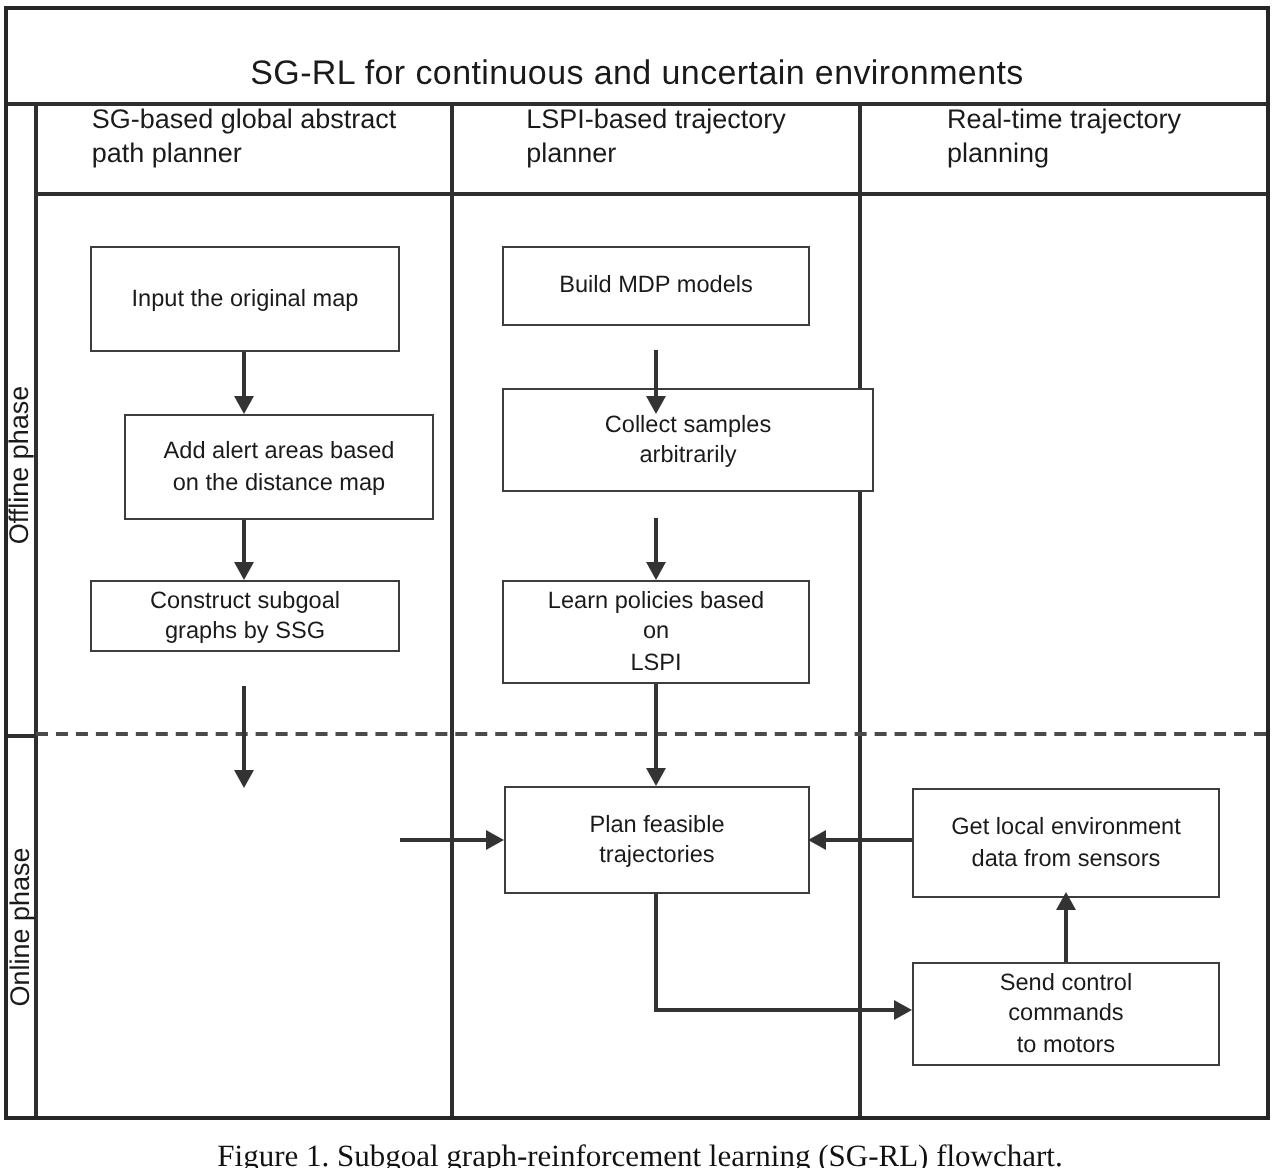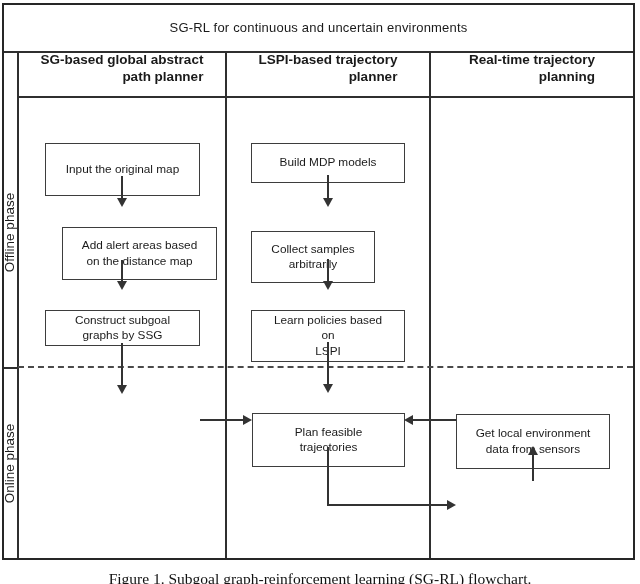--- a/index.html
+++ b/index.html
@@ -5,34 +5,34 @@
   html,body{margin:0;padding:0;background:#fff;}
   .canvas{
     position:relative;width:640px;height:584px;background:#fff;overflow:hidden;
     font-family:"Liberation Sans",sans-serif;color:#1a1a1a;
   }
   .frame{position:absolute;left:2px;top:3px;width:629px;height:553px;border:2px solid #262626;background:#fff;box-sizing:content-box;}
   .hline{position:absolute;background:#2f2f2f;height:2px;}
   .vline{position:absolute;background:#2f2f2f;width:2px;}
   .dashline{position:absolute;height:0;border-top:2px dashed #4a4a4a;}
   .title{
-    position:absolute;left:4px;top:3px;width:629px;height:48px;
+    position:absolute;left:4px;top:13px;width:629px;height:48px;
     display:flex;align-items:center;justify-content:center;
-    font-size:13px;letter-spacing:0.2px;
+    font-size:17px;letter-spacing:0.2px;
   }
   .hdr{
     position:absolute;top:53px;height:32px;display:flex;align-items:center;justify-content:center;
-    text-align:right;font-size:13.5px;line-height:1.25;white-space:pre-line;font-weight:bold;
+    text-align:left;font-size:13.5px;line-height:1.25;white-space:pre-line;
   }
   .vlabel{position:absolute;display:flex;align-items:center;justify-content:center;}
   .vlabel span{transform:rotate(-90deg);white-space:nowrap;font-size:13.5px;}
   .box{
     position:absolute;box-sizing:border-box;border:1.5px solid #3d3d3d;background:#fff;
     display:flex;align-items:center;justify-content:center;text-align:center;
-    font-size:11.8px;line-height:1.3;white-space:pre-line;padding:14px;margin-top:20px;
+    font-size:11.8px;line-height:1.3;white-space:pre-line;padding:14px;
   }
   .aline{position:absolute;background:#333;}
   .ahead{position:absolute;width:0;height:0;}
   .head-down{border-left:5px solid transparent;border-right:5px solid transparent;border-top:9px solid #333;}
   .head-up{border-left:5px solid transparent;border-right:5px solid transparent;border-bottom:9px solid #333;}
   .head-right{border-top:5px solid transparent;border-bottom:5px solid transparent;border-left:9px solid #333;}
   .head-left{border-top:5px solid transparent;border-bottom:5px solid transparent;border-right:9px solid #333;}
   .caption{
     position:absolute;left:0;top:570px;width:640px;text-align:center;
     font-family:"Liberation Serif",serif;font-size:15.5px;color:#111;
@@ -66,27 +66,29 @@
   <div class="vlabel" style="left:1px;top:368px;width:17px;height:191px;">
     <span>Online phase</span>
   </div>
 
   <div class="box" style="left:45px;top:123px;width:155px;height:53px;">Input the original map</div>
   <div class="box" style="left:62px;top:207px;width:155px;height:53px;">Add alert areas based
 on the distance map</div>
   <div class="box" style="left:45px;top:290px;width:155px;height:36px;">Construct subgoal
 graphs by SSG</div>
   <div class="box" style="left:251px;top:123px;width:154px;height:40px;">Build MDP models</div>
-  <div class="box" style="left:251px;top:211px;width:124px;height:52px;">Collect samples
+  <div class="box" style="left:251px;top:194px;width:186px;height:52px;">Collect samples
 arbitrarily</div>
   <div class="box" style="left:251px;top:290px;width:154px;height:52px;">Learn policies based on
 LSPI</div>
   <div class="box" style="left:252px;top:393px;width:153px;height:54px;text-align:center;">Plan feasible trajectories</div>
   <div class="box" style="left:456px;top:394px;width:154px;height:55px;">Get local environment
 data from sensors</div>
+  <div class="box" style="left:456px;top:481px;width:154px;height:52px;">Send control commands
+to motors</div>
 
   <div>
     <div class="aline" style="left:121px;top:176px;width:2px;height:23px;"></div>
     <div class="ahead head-down" style="left:117px;top:198px;"></div>
   </div>
   <div>
     <div class="aline" style="left:121px;top:260px;width:2px;height:22px;"></div>
     <div class="ahead head-down" style="left:117px;top:281px;"></div>
   </div>
   <div>

